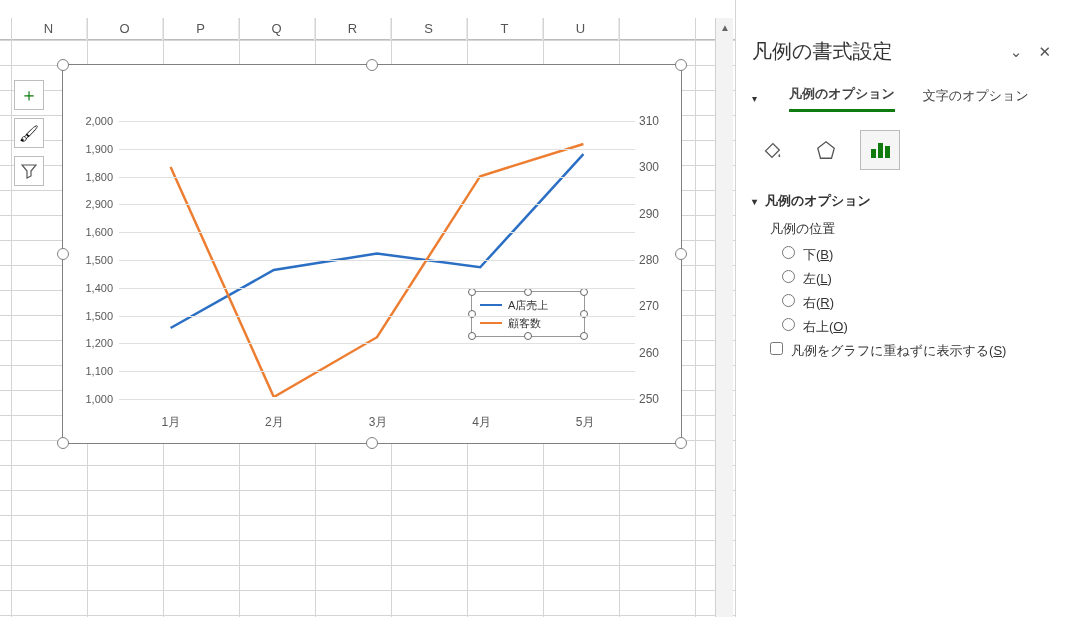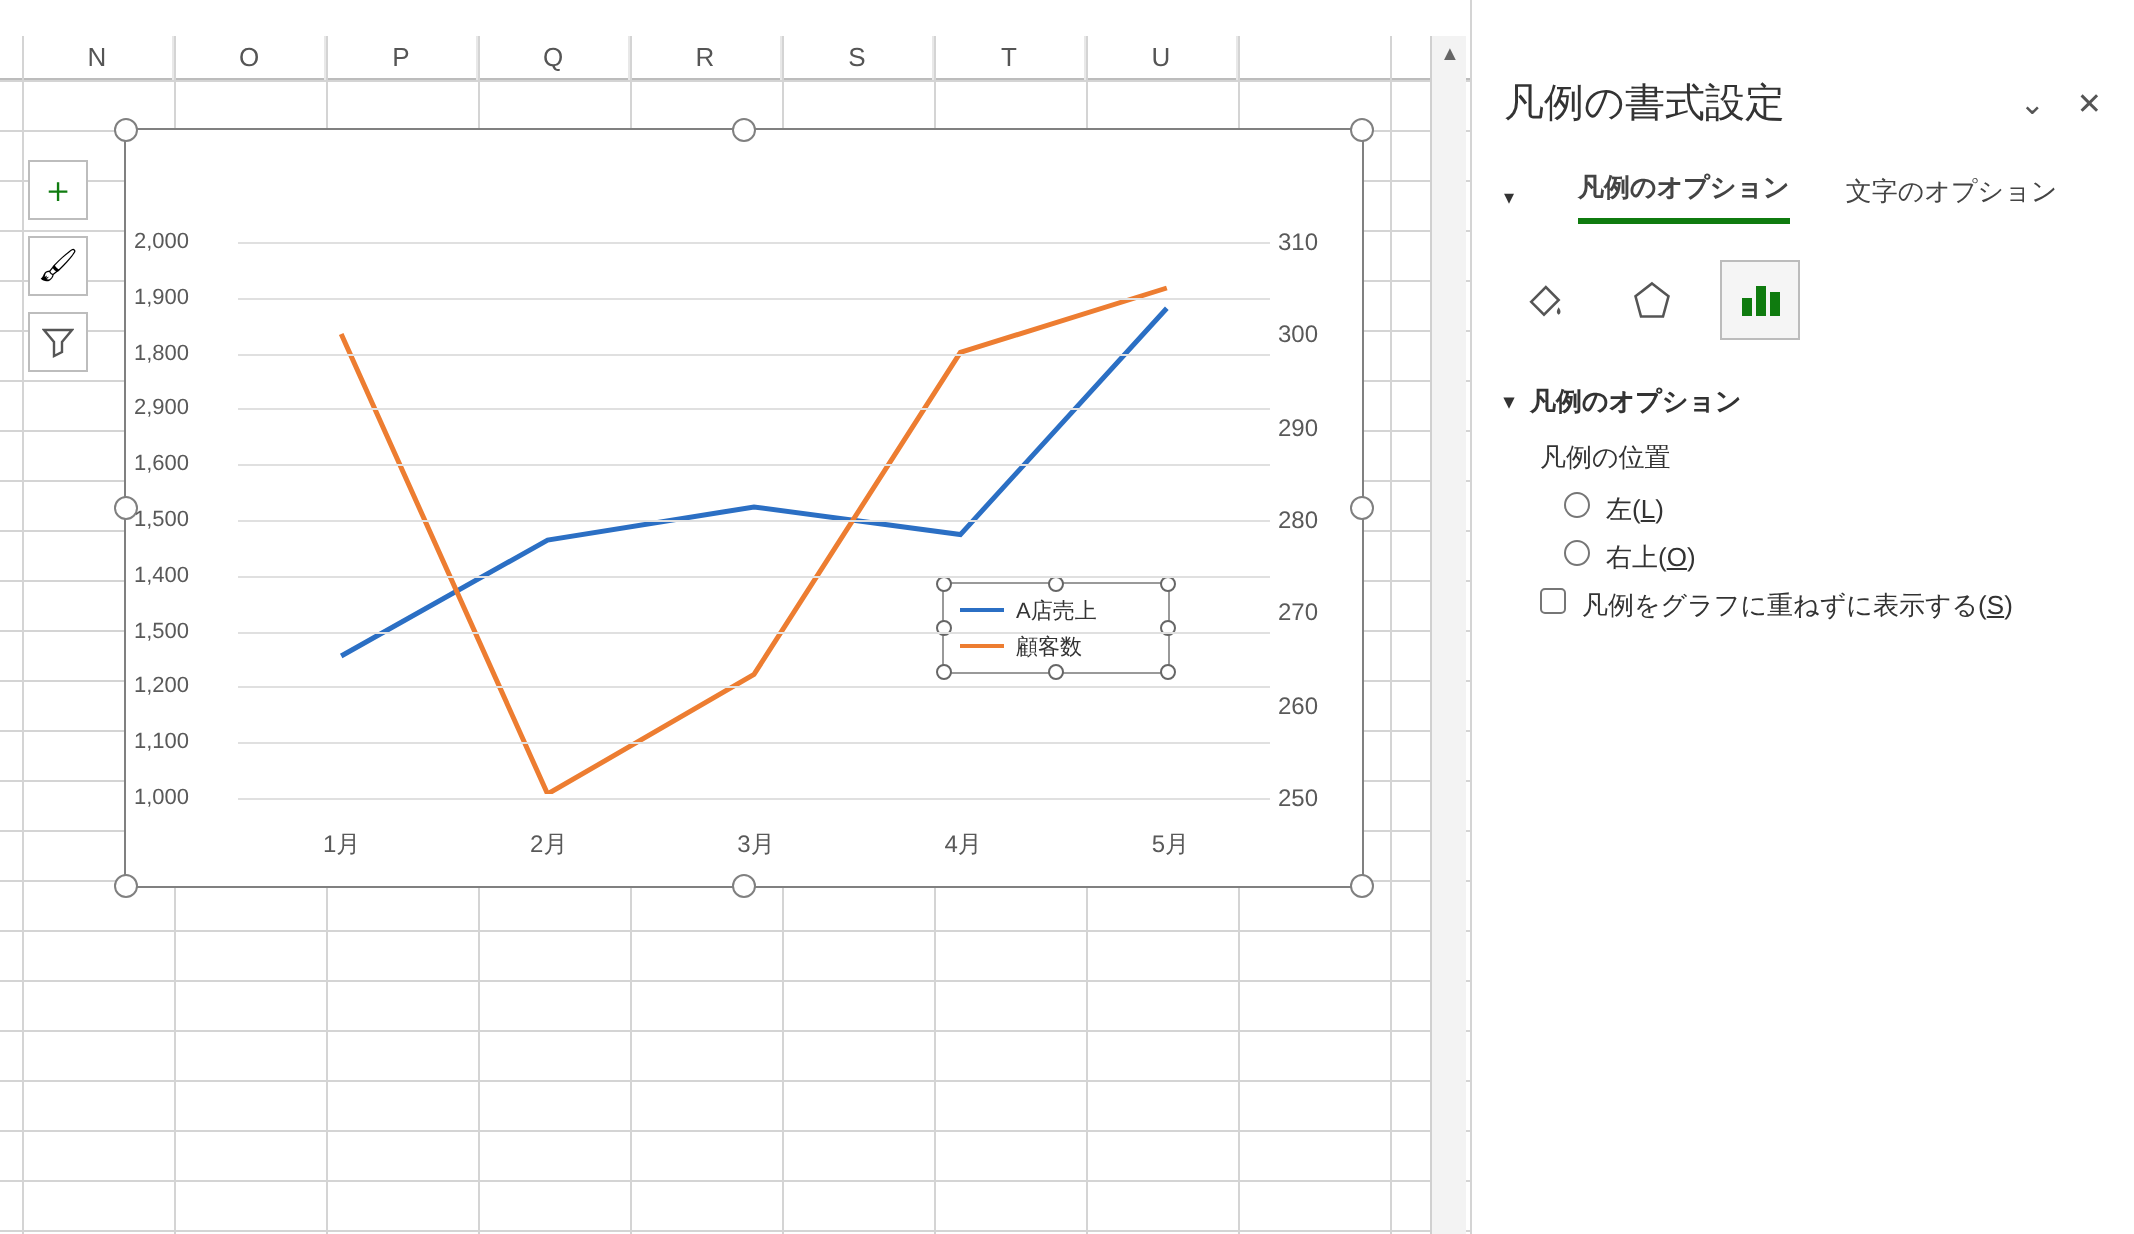--- a/index.html
+++ b/index.html
@@ -42,21 +42,21 @@
   position: absolute; width: 12px; height: 12px; border-radius: 50%;
   background: #fff; border: 1px solid #808080;
 }
 .sel-handle.nw{left:-6px;top:-6px}.sel-handle.n{left:50%;top:-6px;margin-left:-6px}.sel-handle.ne{right:-6px;top:-6px}
 .sel-handle.w{left:-6px;top:50%;margin-top:-6px}.sel-handle.e{right:-6px;top:50%;margin-top:-6px}
 .sel-handle.sw{left:-6px;bottom:-6px}.sel-handle.s{left:50%;bottom:-6px;margin-left:-6px}.sel-handle.se{right:-6px;bottom:-6px}
 
 .chart-title { text-align: center; font-size: 18px; color: #595959; letter-spacing: 4px; padding: 14px 0 6px; }
 .plot { position: absolute; left: 56px; top: 56px; right: 46px; bottom: 46px; }
 .plot .grid-line { position: absolute; left: 0; right: 0; border-top: 1px solid #e0e0e0; }
-.y-left-tick { position: absolute; left: -52px; width: 46px; font-size: 11px; color: #595959; transform: translateY(-50%); }
+.y-left-tick { position: absolute; left: -52px; width: 46px; text-align: right; font-size: 11px; color: #595959; transform: translateY(-50%); }
 .y-right-tick { position: absolute; right: -44px; width: 40px; text-align: left; font-size: 12px; color: #595959; transform: translateY(-50%); }
 .x-tick { position: absolute; bottom: -34px; transform: translateX(-50%); font-size: 12px; color: #595959; }
 
 
 .legend {
   position: absolute; background: #fff; border: 1px solid #999;
   padding: 4px 8px; font-size: 11px; color: #333;
 }
 .legend .row { display: flex; align-items: center; height: 18px; }
 .legend .swatch { width: 22px; height: 2px; margin-right: 6px; }
@@ -243,20 +243,22 @@
     </div>
   </div>
 
   <div class="section">
     <div class="section-header">
       <span class="caret">▾</span>
       <span>凡例のオプション</span>
     </div>
     <div class="field-label">凡例の位置</div>
     <div class="radio-list">
+      <label><input type="radio" name="pos" style=""><span>下(<span class="underline">B</span>)</span></label>
       <label><input type="radio" name="pos" style=""><span>左(<span class="underline">L</span>)</span></label>
+      <label><input type="radio" name="pos" style=""><span>右(<span class="underline">R</span>)</span></label>
       <label><input type="radio" name="pos" style=""><span>右上(<span class="underline">O</span>)</span></label>
     </div>
     <label class="chk">
       <input type="checkbox" style=""><span>凡例をグラフに重ねずに表示する(<span class="underline">S</span>)</span>
     </label>
   </div>
 </div>
 
 </body></html>

